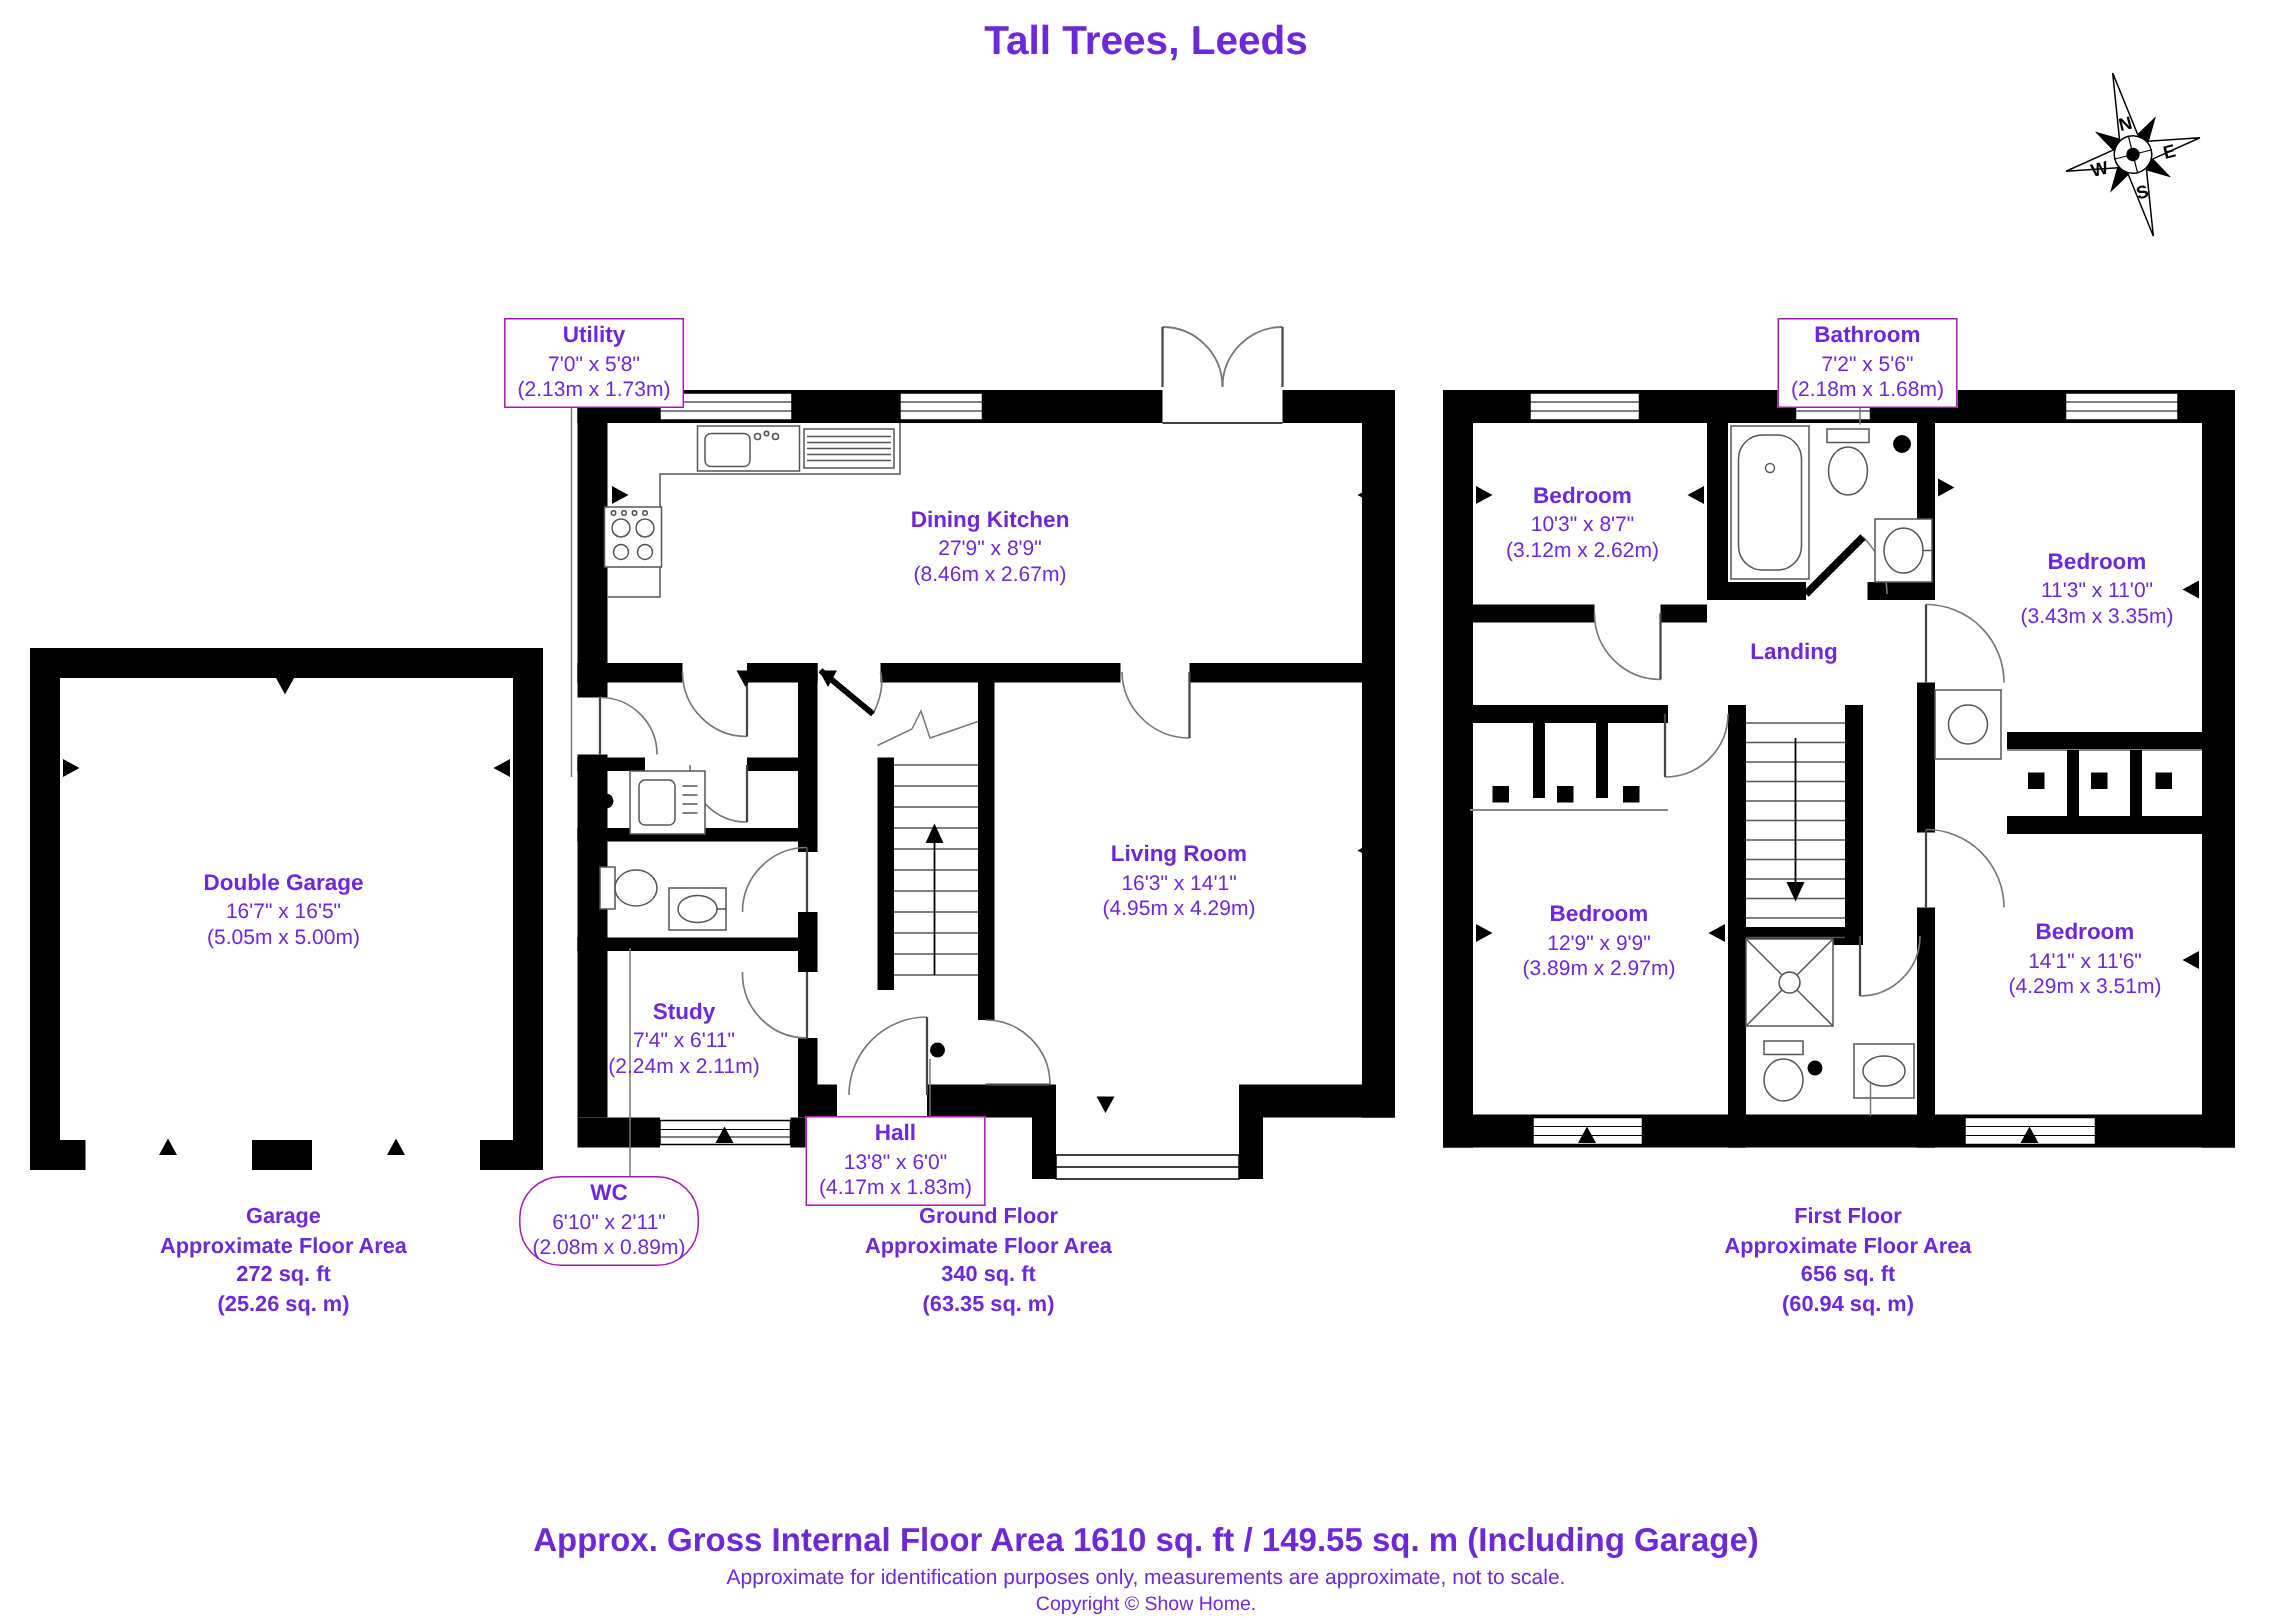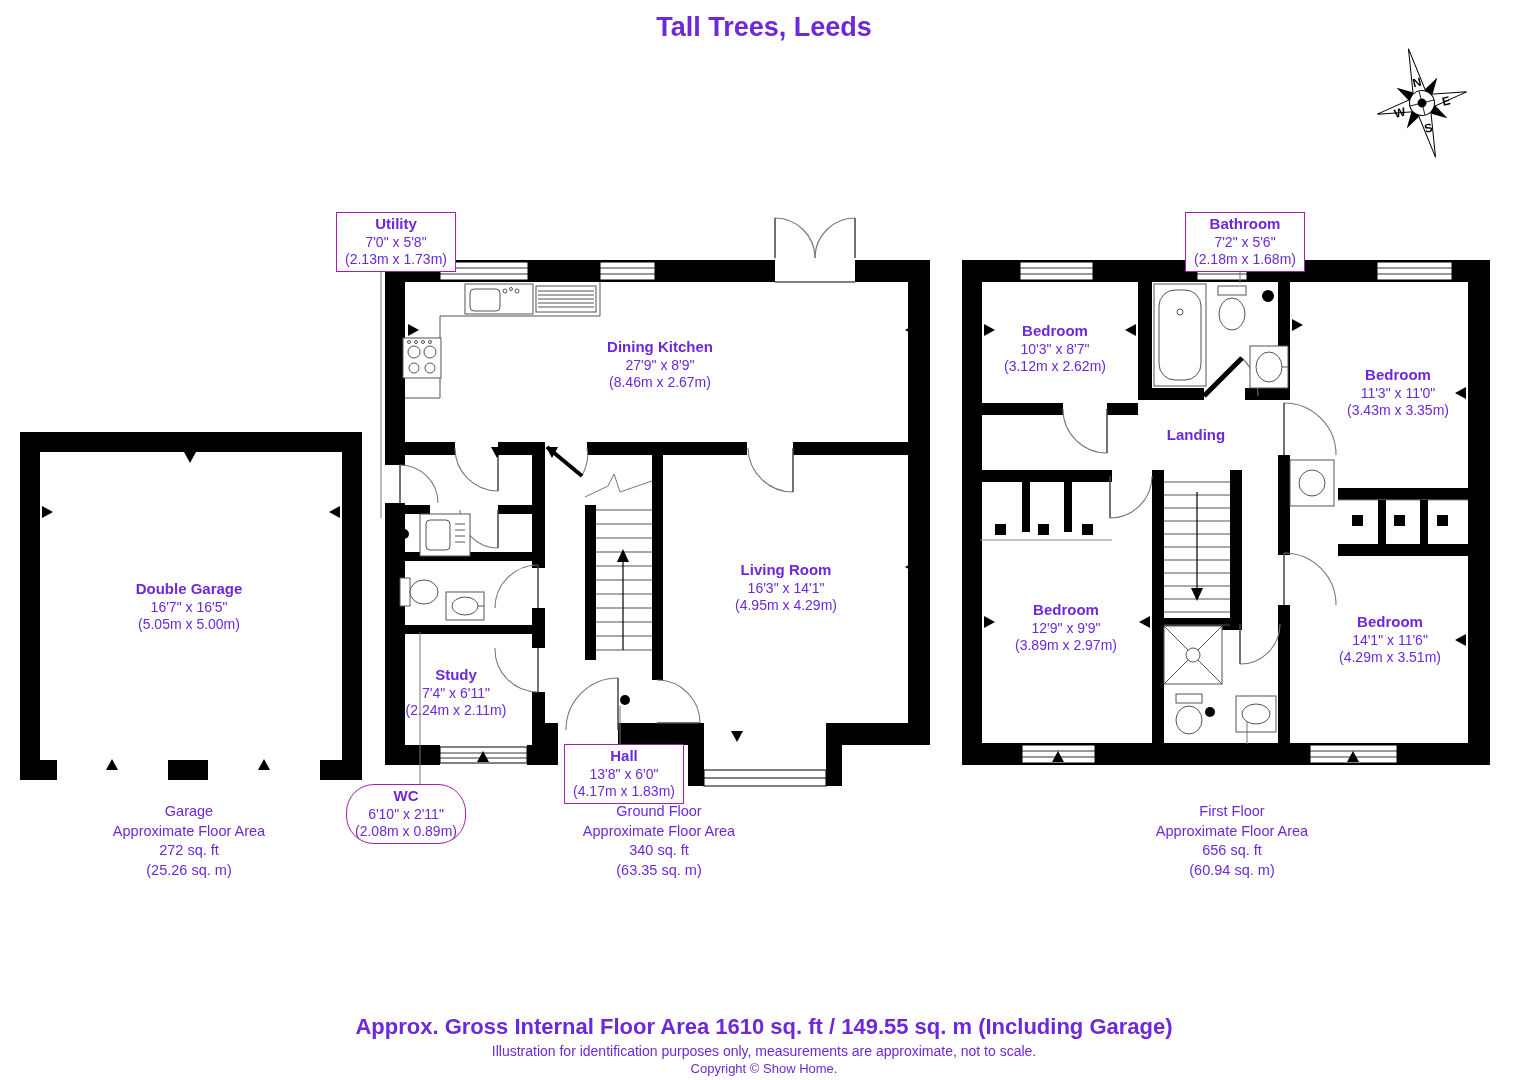--- a/index.html
+++ b/index.html
@@ -3,21 +3,21 @@
 <meta charset="utf-8">
 <style>
   html,body{margin:0;padding:0;background:#fff;}
   #canvas{position:relative;width:1528px;height:1080px;background:#fff;overflow:hidden;
           font-family:"Liberation Sans", sans-serif;color:#6d28d9;}
   #plan-svg{position:absolute;left:0;top:0;}
   .lbl{position:absolute;transform:translateX(-50%);text-align:center;line-height:1.25;white-space:nowrap;z-index:5;}
   .lbl .nm{font-weight:bold;font-size:15px;}
   .lbl .dm{font-size:14px;}
   .boxed{border:1px solid #a21caf;background:#fff;padding:2px 8px;}
-  .area{position:absolute;transform:translateX(-50%);text-align:center;font-weight:normal;
+  .area{position:absolute;transform:translateX(-50%);text-align:center;font-weight:bold;
         font-size:14.5px;line-height:1.35;white-space:nowrap;z-index:5;}
   #page-title{position:absolute;left:764px;top:12px;transform:translateX(-50%);
         font-size:27px;font-weight:bold;white-space:nowrap;z-index:5;}
   .foot{position:absolute;left:764px;transform:translateX(-50%);text-align:center;white-space:nowrap;z-index:5;}
   #foot1{top:1014px;font-size:22px;font-weight:bold;}
   #foot2{top:1043px;font-size:14px;}
   #foot3{top:1061px;font-size:13px;}
 </style>
 </head>
 <body>
@@ -384,21 +384,21 @@
   <div class="lbl" style="left:456px;top:666px;">
     <div class="nm">Study</div>
     <div class="dm">7'4" x 6'11"</div>
     <div class="dm">(2.24m x 2.11m)</div>
   </div>
   <div class="lbl boxed" style="left:406px;top:784px;border-radius:28px;">
     <div class="nm">WC</div>
     <div class="dm">6'10" x 2'11"</div>
     <div class="dm">(2.08m x 0.89m)</div>
   </div>
-  <div class="lbl boxed" style="left:624px;top:744px;">
+  <div class="lbl boxed" style="left:597px;top:744px;">
     <div class="nm">Hall</div>
     <div class="dm">13'8" x 6'0"</div>
     <div class="dm">(4.17m x 1.83m)</div>
   </div>
   <div class="lbl" style="left:1055px;top:322px;">
     <div class="nm">Bedroom</div>
     <div class="dm">10'3" x 8'7"</div>
     <div class="dm">(3.12m x 2.62m)</div>
   </div>
   <div class="lbl" style="left:1398px;top:366px;">
@@ -433,16 +433,16 @@
     <div>(63.35 sq. m)</div>
   </div>
   <div class="area" style="left:1232px;top:802px;">
     <div>First Floor</div>
     <div>Approximate Floor Area</div>
     <div>656 sq. ft</div>
     <div>(60.94 sq. m)</div>
   </div>
 
   <div class="foot" id="foot1">Approx. Gross Internal Floor Area 1610 sq. ft / 149.55 sq. m (Including Garage)</div>
-  <div class="foot" id="foot2">Illustration for identification purposes only, measurements are approximate, not to scale.</div>
+  <div class="foot" id="foot2">Approximate for identification purposes only, measurements are approximate, not to scale.</div>
   <div class="foot" id="foot3">Copyright © Show Home.</div>
 
 </div>
 
 </body></html>

